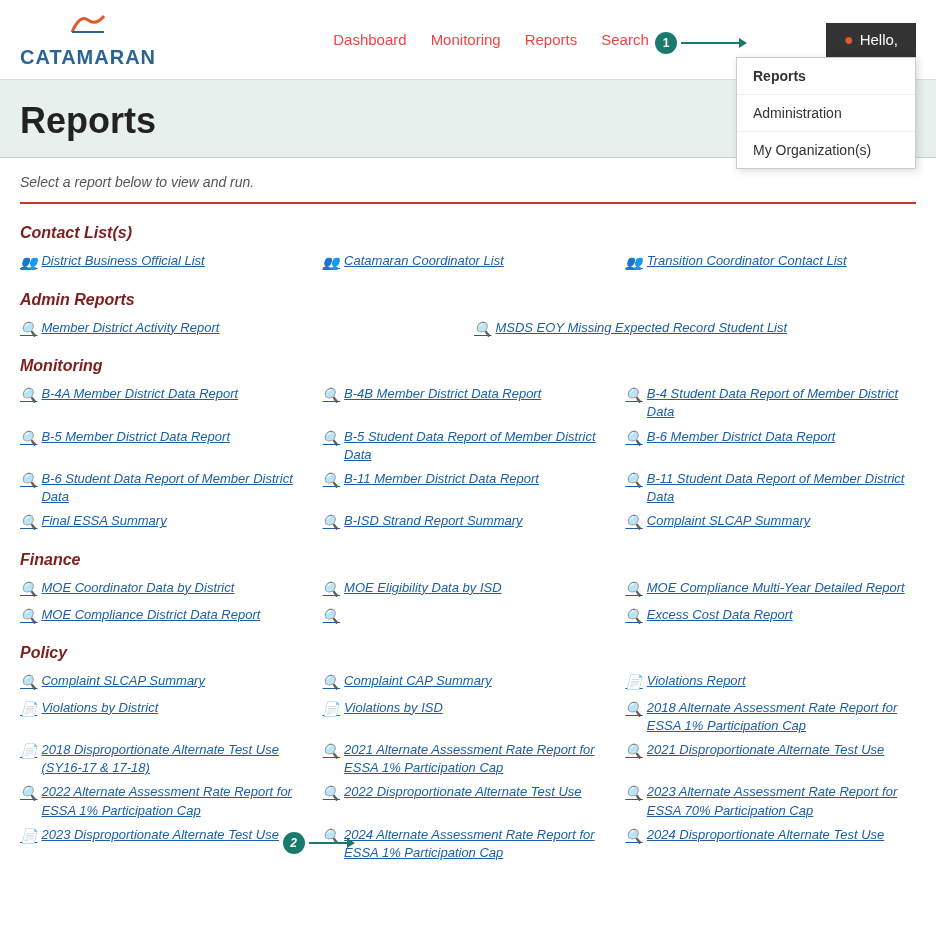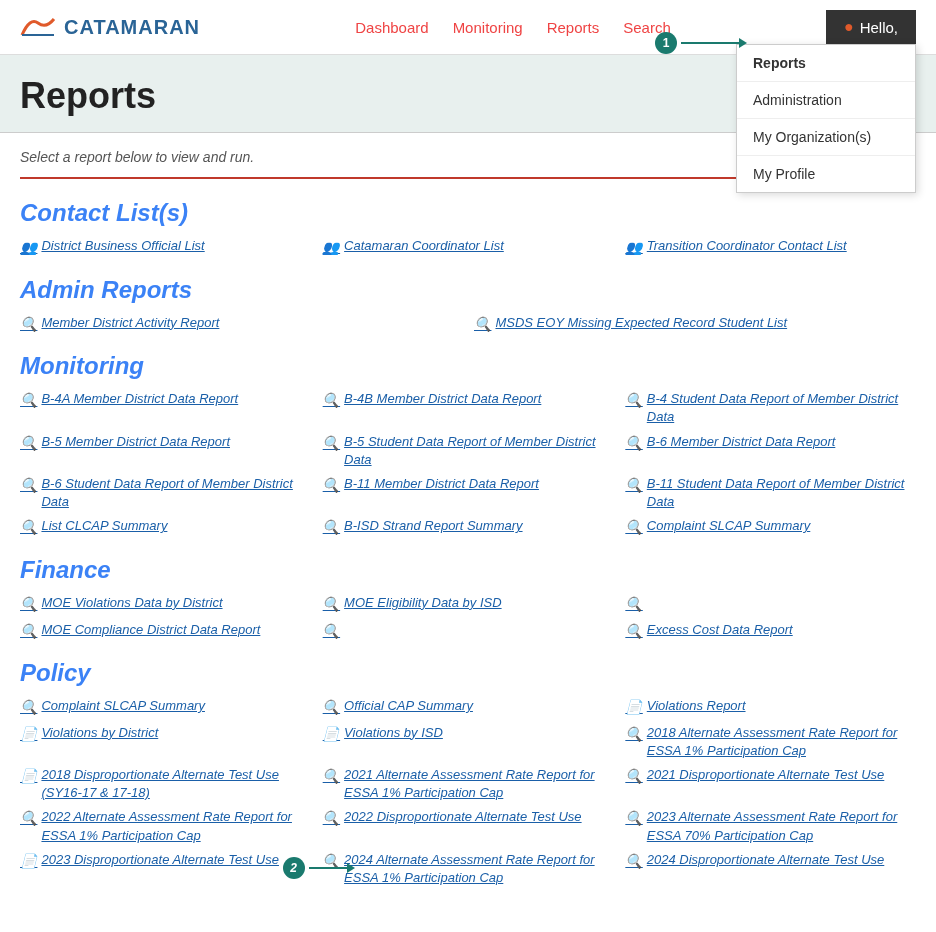--- a/index.html
+++ b/index.html
@@ -12,20 +12,21 @@
       justify-content: space-between;
       padding: 10px 20px;
       border-bottom: 1px solid #ddd;
       background: #fff;
       position: relative;
     }
     .logo-area {
       display: flex;
       align-items: center;
       gap: 8px;
+      flex-direction: column;
     }
     .logo-icon {
       width: 36px;
       height: 28px;
     }
     .logo-text {
       font-size: 20px;
       font-weight: bold;
       color: #2a6496;
       letter-spacing: 1px;
@@ -141,24 +142,24 @@
       font-size: 14px;
     }
     .divider {
       border: none;
       border-top: 2px solid #c0392b;
       margin-bottom: 20px;
     }
 
     
     .section-title {
-      font-size: 24px;
+      font-size: 16px;
       font-weight: bold;
       margin: 18px 0 10px 0;
-      color: #3b82f6;
+      color: #7f1d1d;
     }
 
     
     .report-grid {
       display: grid;
       grid-template-columns: 1fr 1fr 1fr;
       gap: 6px 12px;
       margin-bottom: 6px;
     }
     .report-grid-2 {
@@ -214,21 +215,20 @@
   </div>
 
   <div class="user-area">
     <span class="user-dot">●</span>
     <span>Hello,</span>
 
     <div class="dropdown-menu">
       <div class="dropdown-item active">Reports</div>
       <div class="dropdown-item">Administration</div>
       <div class="dropdown-item">My Organization(s)</div>
-      <div class="dropdown-item">My Profile</div>
     </div>
   </div>
 </div>
 
 <div class="hero">
   <h1>Reports</h1>
 </div>
 
 <div class="content">
   <p class="subtitle">Select a report below to view and run.</p>
@@ -295,44 +295,45 @@
     <a class="report-link">
       <span class="report-icon">🔍</span>
       <span>B-11 Member District Data Report</span>
     </a>
     <a class="report-link">
       <span class="report-icon">🔍</span>
       <span>B-11 Student Data Report of Member District Data</span>
     </a>
     <a class="report-link">
       <span class="report-icon">🔍</span>
-      <span>List CLCAP Summary</span>
+      <span>Final ESSA Summary</span>
     </a>
     <a class="report-link">
       <span class="report-icon">🔍</span>
       <span>B-ISD Strand Report Summary</span>
     </a>
     <a class="report-link">
       <span class="report-icon">🔍</span>
       <span>Complaint SLCAP Summary</span>
     </a>
   </div>
 
   <div class="section-title">Finance</div>
   <div class="report-grid">
     <a class="report-link">
       <span class="report-icon">🔍</span>
-      <span>MOE Violations Data by District</span>
+      <span>MOE Coordinator Data by District</span>
     </a>
     <a class="report-link">
       <span class="report-icon">🔍</span>
       <span>MOE Eligibility Data by ISD</span>
     </a>
     <a class="report-link">
       <span class="report-icon">🔍</span>
+      <span>MOE Compliance Multi-Year Detailed Report</span>
     </a>
     <a class="report-link">
       <span class="report-icon">🔍</span>
       <span>MOE Compliance District Data Report</span>
     </a>
     <a class="report-link">
       <span class="report-icon">🔍</span>
     </a>
     <a class="report-link">
       <span class="report-icon">🔍</span>
@@ -342,21 +343,21 @@
 
   <div class="section-policy">
     <div class="section-title">Policy</div>
     <div class="report-grid">
       <a class="report-link">
         <span class="report-icon">🔍</span>
         <span>Complaint SLCAP Summary</span>
       </a>
       <a class="report-link">
         <span class="report-icon">🔍</span>
-        <span>Official CAP Summary</span>
+        <span>Complaint CAP Summary</span>
       </a>
       <a class="report-link">
         <span class="report-icon">📄</span>
         <span>Violations Report</span>
       </a>
       <a class="report-link">
         <span class="report-icon">📄</span>
         <span>Violations by District</span>
       </a>
       <a class="report-link">

